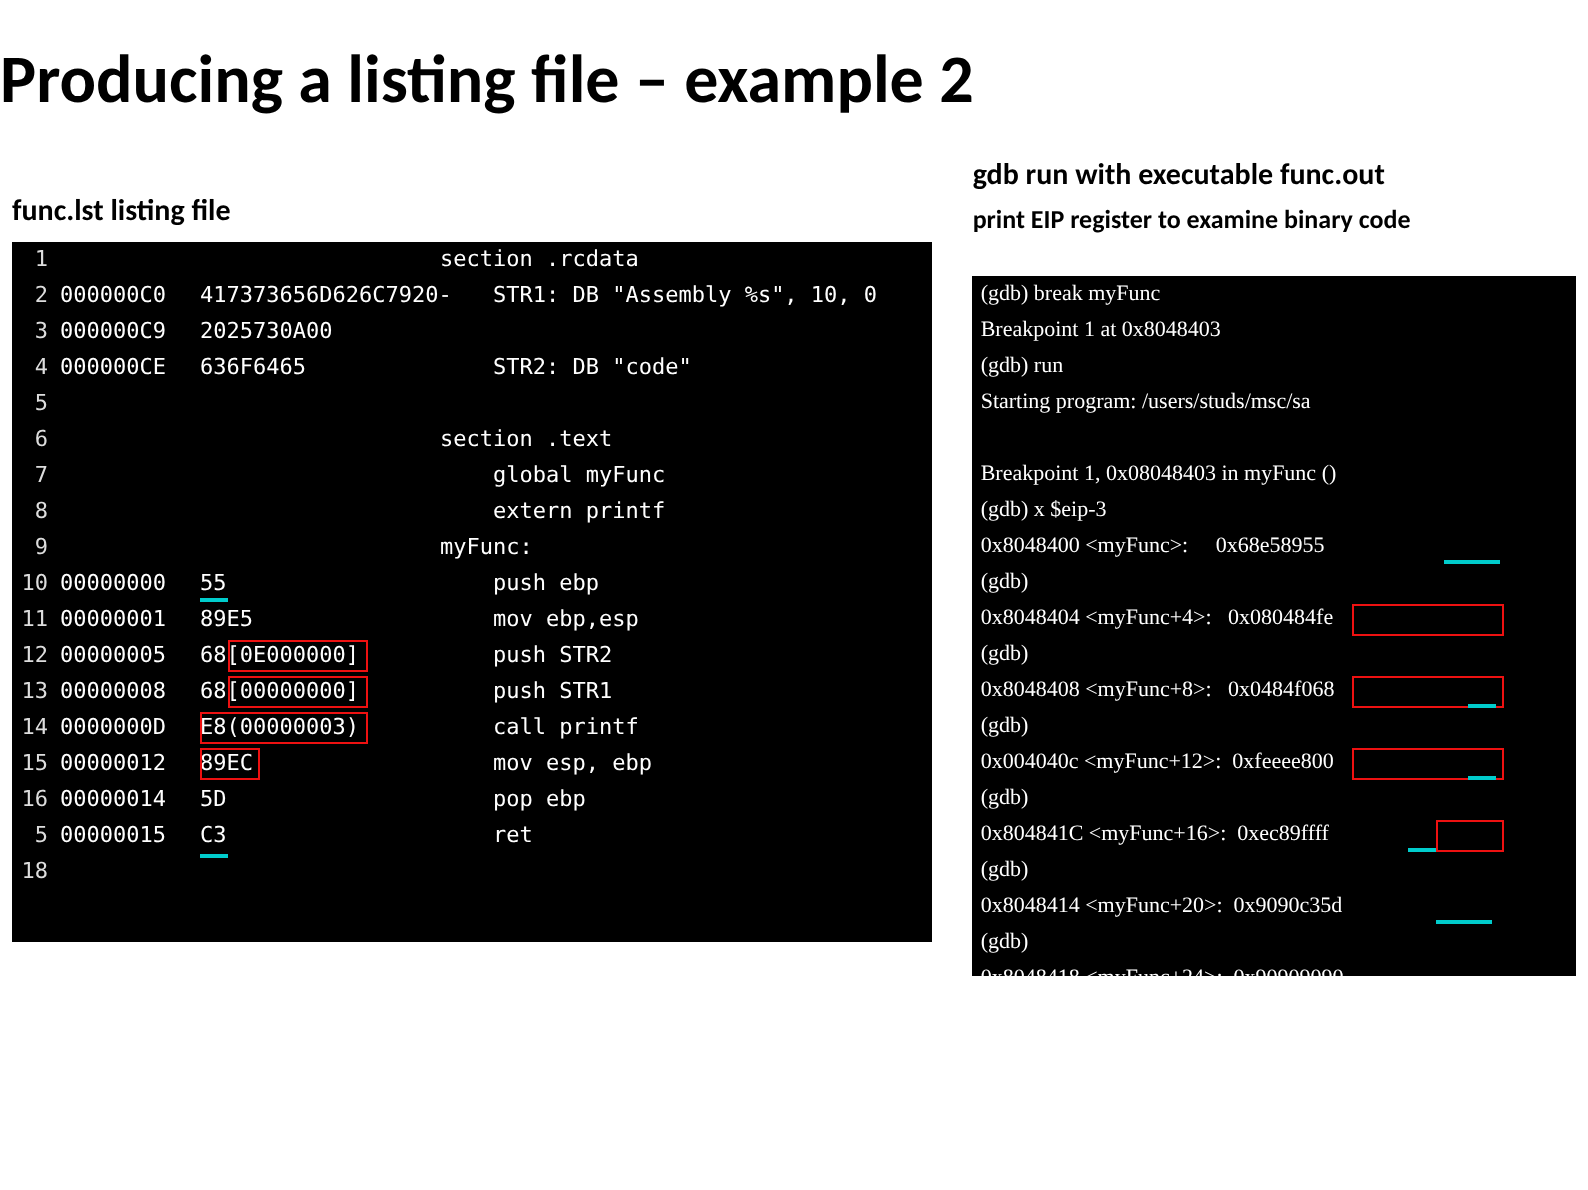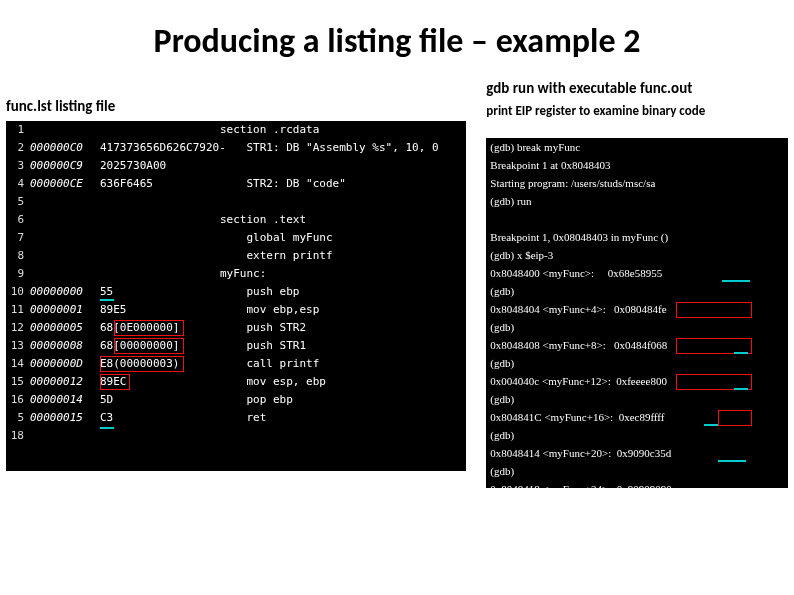--- a/index.html
+++ b/index.html
@@ -4,21 +4,20 @@
 <style>
   * { box-sizing: border-box; margin: 0; padding: 0; }
   body {
     width: 794px;
     height: 595px;
     background: #fff;
     font-family: Calibri, Arial, sans-serif;
     overflow: hidden;
   }
   .title {
-    text-align: center;
     font-size: 34px;
     font-weight: 700;
     color: #000;
     padding: 20px 0 18px 0;
   }
   .columns {
     display: flex;
     flex-direction: row;
     gap: 4px;
     padding: 0 6px;
@@ -55,21 +54,21 @@
   }
   .terminal.left  { height: 350px; }
   .terminal.right { height: 350px; font-family: Liberation Serif, serif; }
   .lst-row {
     display: flex;
     align-items: center;
     height: 18px;
     white-space: pre;
   }
   .ln   { width: 24px; color: #ddd; text-align: right; padding-right: 6px; }
-  .addr { width: 70px; color: #fff; font-style: italic; }
+  .addr { width: 70px; color: #fff; }
   .hex  { width: 120px; color: #fff; position: relative; }
   .src  { color: #fff; }
   .box-red {
     position: absolute;
     border: 1px solid #e11;
     pointer-events: none;
   }
   .uline-cyan {
     position: absolute;
     height: 2px;
@@ -123,22 +122,22 @@
       <div class="uline-cyan" style="top:306px; left:94px; width:14px;"></div>
     </div>
   </div>
 
   <div class="col-right">
     <div class="subhead">gdb run with executable func.out</div>
     <div class="subhead2">print EIP register to examine binary code</div>
     <div class="terminal right">
       <div class="gdb-row">(gdb) break myFunc</div>
       <div class="gdb-row">Breakpoint 1 at 0x8048403</div>
+      <div class="gdb-row">(gdb) run</div>
       <div class="gdb-row">Starting program: /users/studs/msc/sa</div>
-      <div class="gdb-row">(gdb) run</div>
       <div class="gdb-row"></div>
       <div class="gdb-row">Breakpoint 1, 0x08048403 in myFunc ()</div>
       <div class="gdb-row">(gdb) x $eip-3</div>
       <div class="gdb-row">0x8048400 &lt;myFunc&gt;:     0x68e58955</div>
       <div class="gdb-row">(gdb)</div>
       <div class="gdb-row">0x8048404 &lt;myFunc+4&gt;:   0x080484fe</div>
       <div class="gdb-row">(gdb)</div>
       <div class="gdb-row">0x8048408 &lt;myFunc+8&gt;:   0x0484f068</div>
       <div class="gdb-row">(gdb)</div>
       <div class="gdb-row">0x004040c &lt;myFunc+12&gt;:  0xfeeee800</div>

